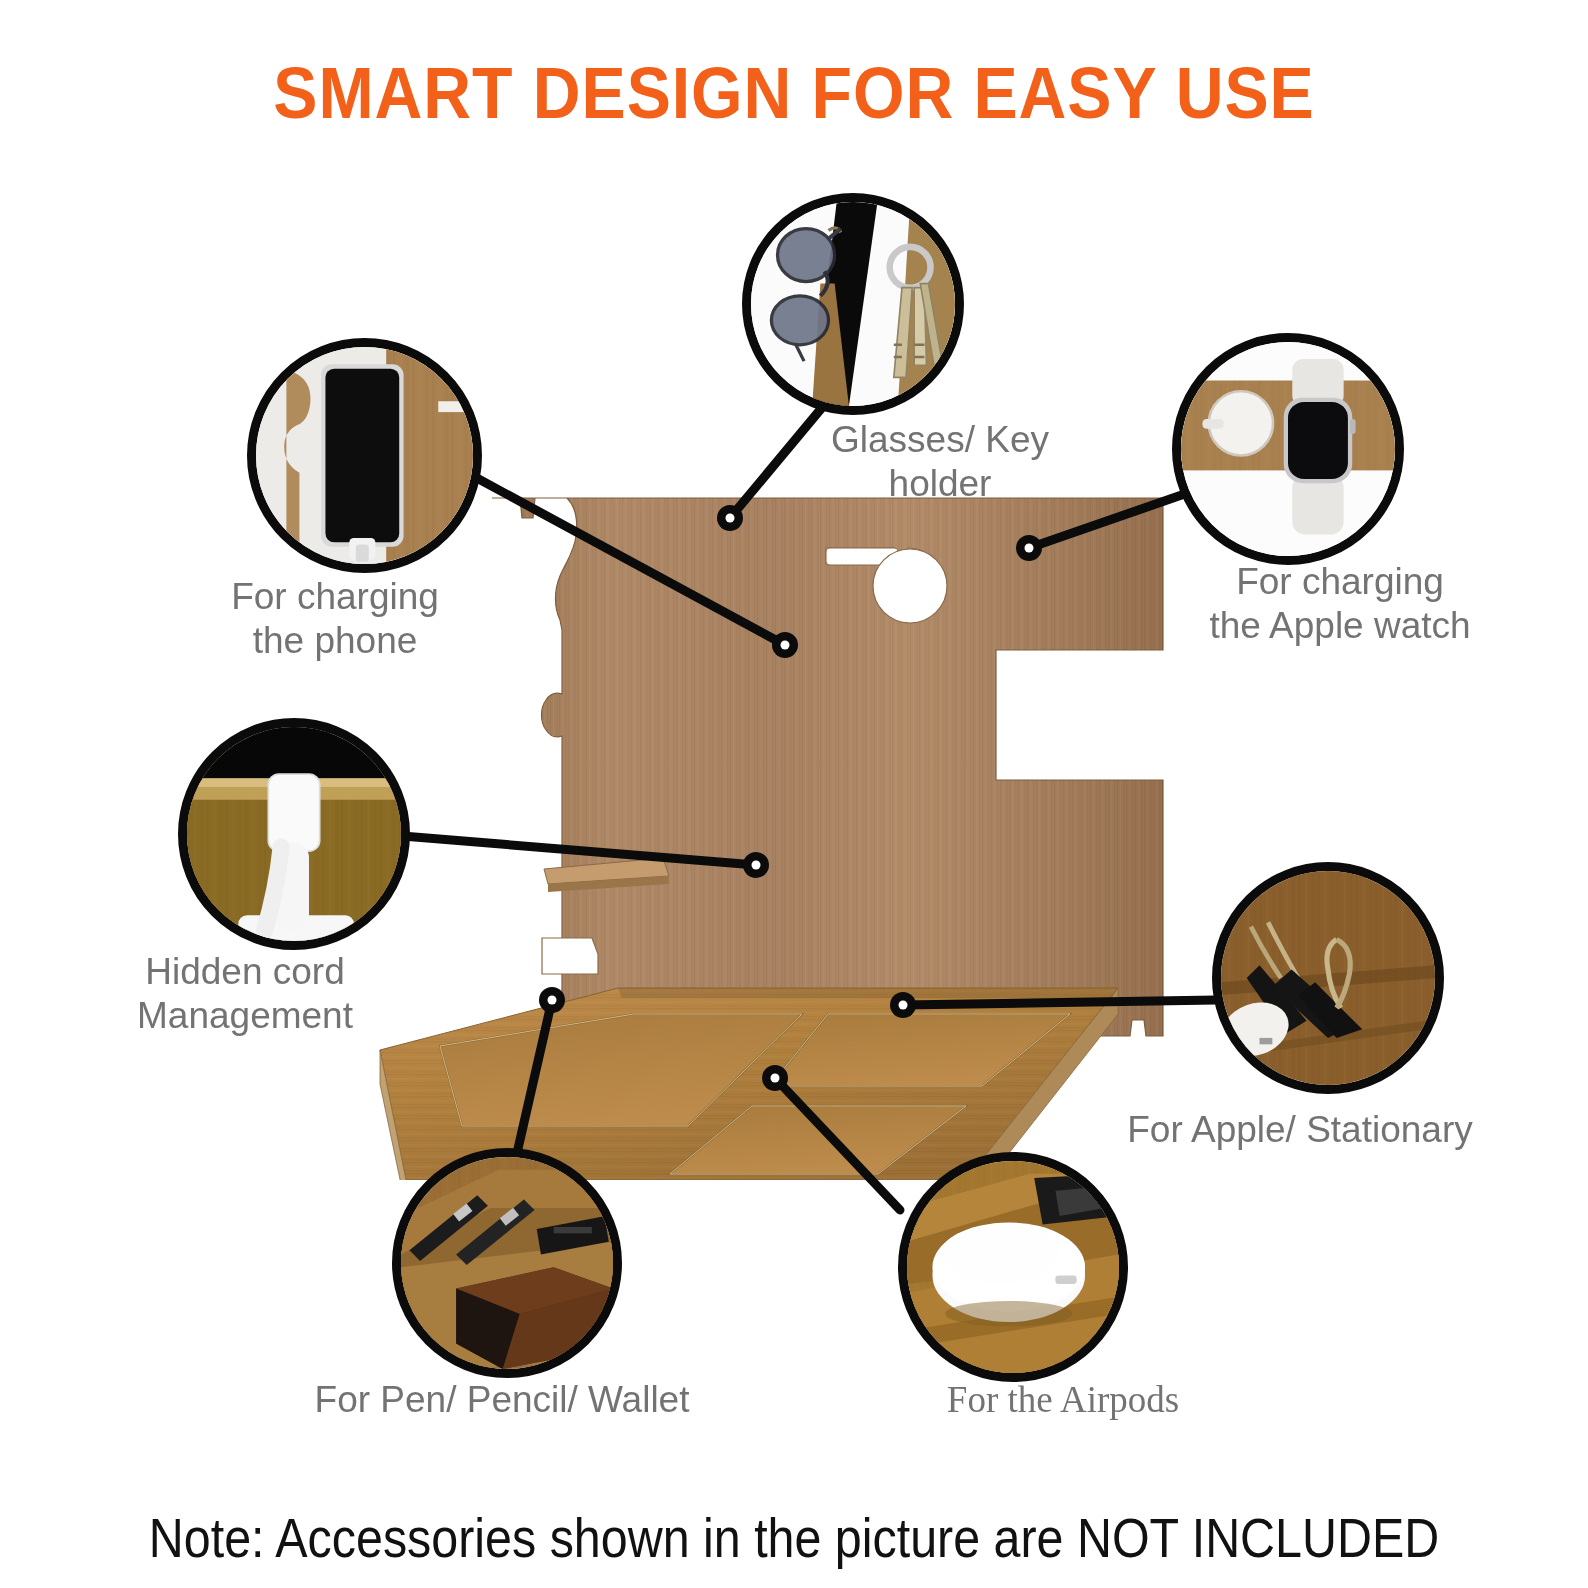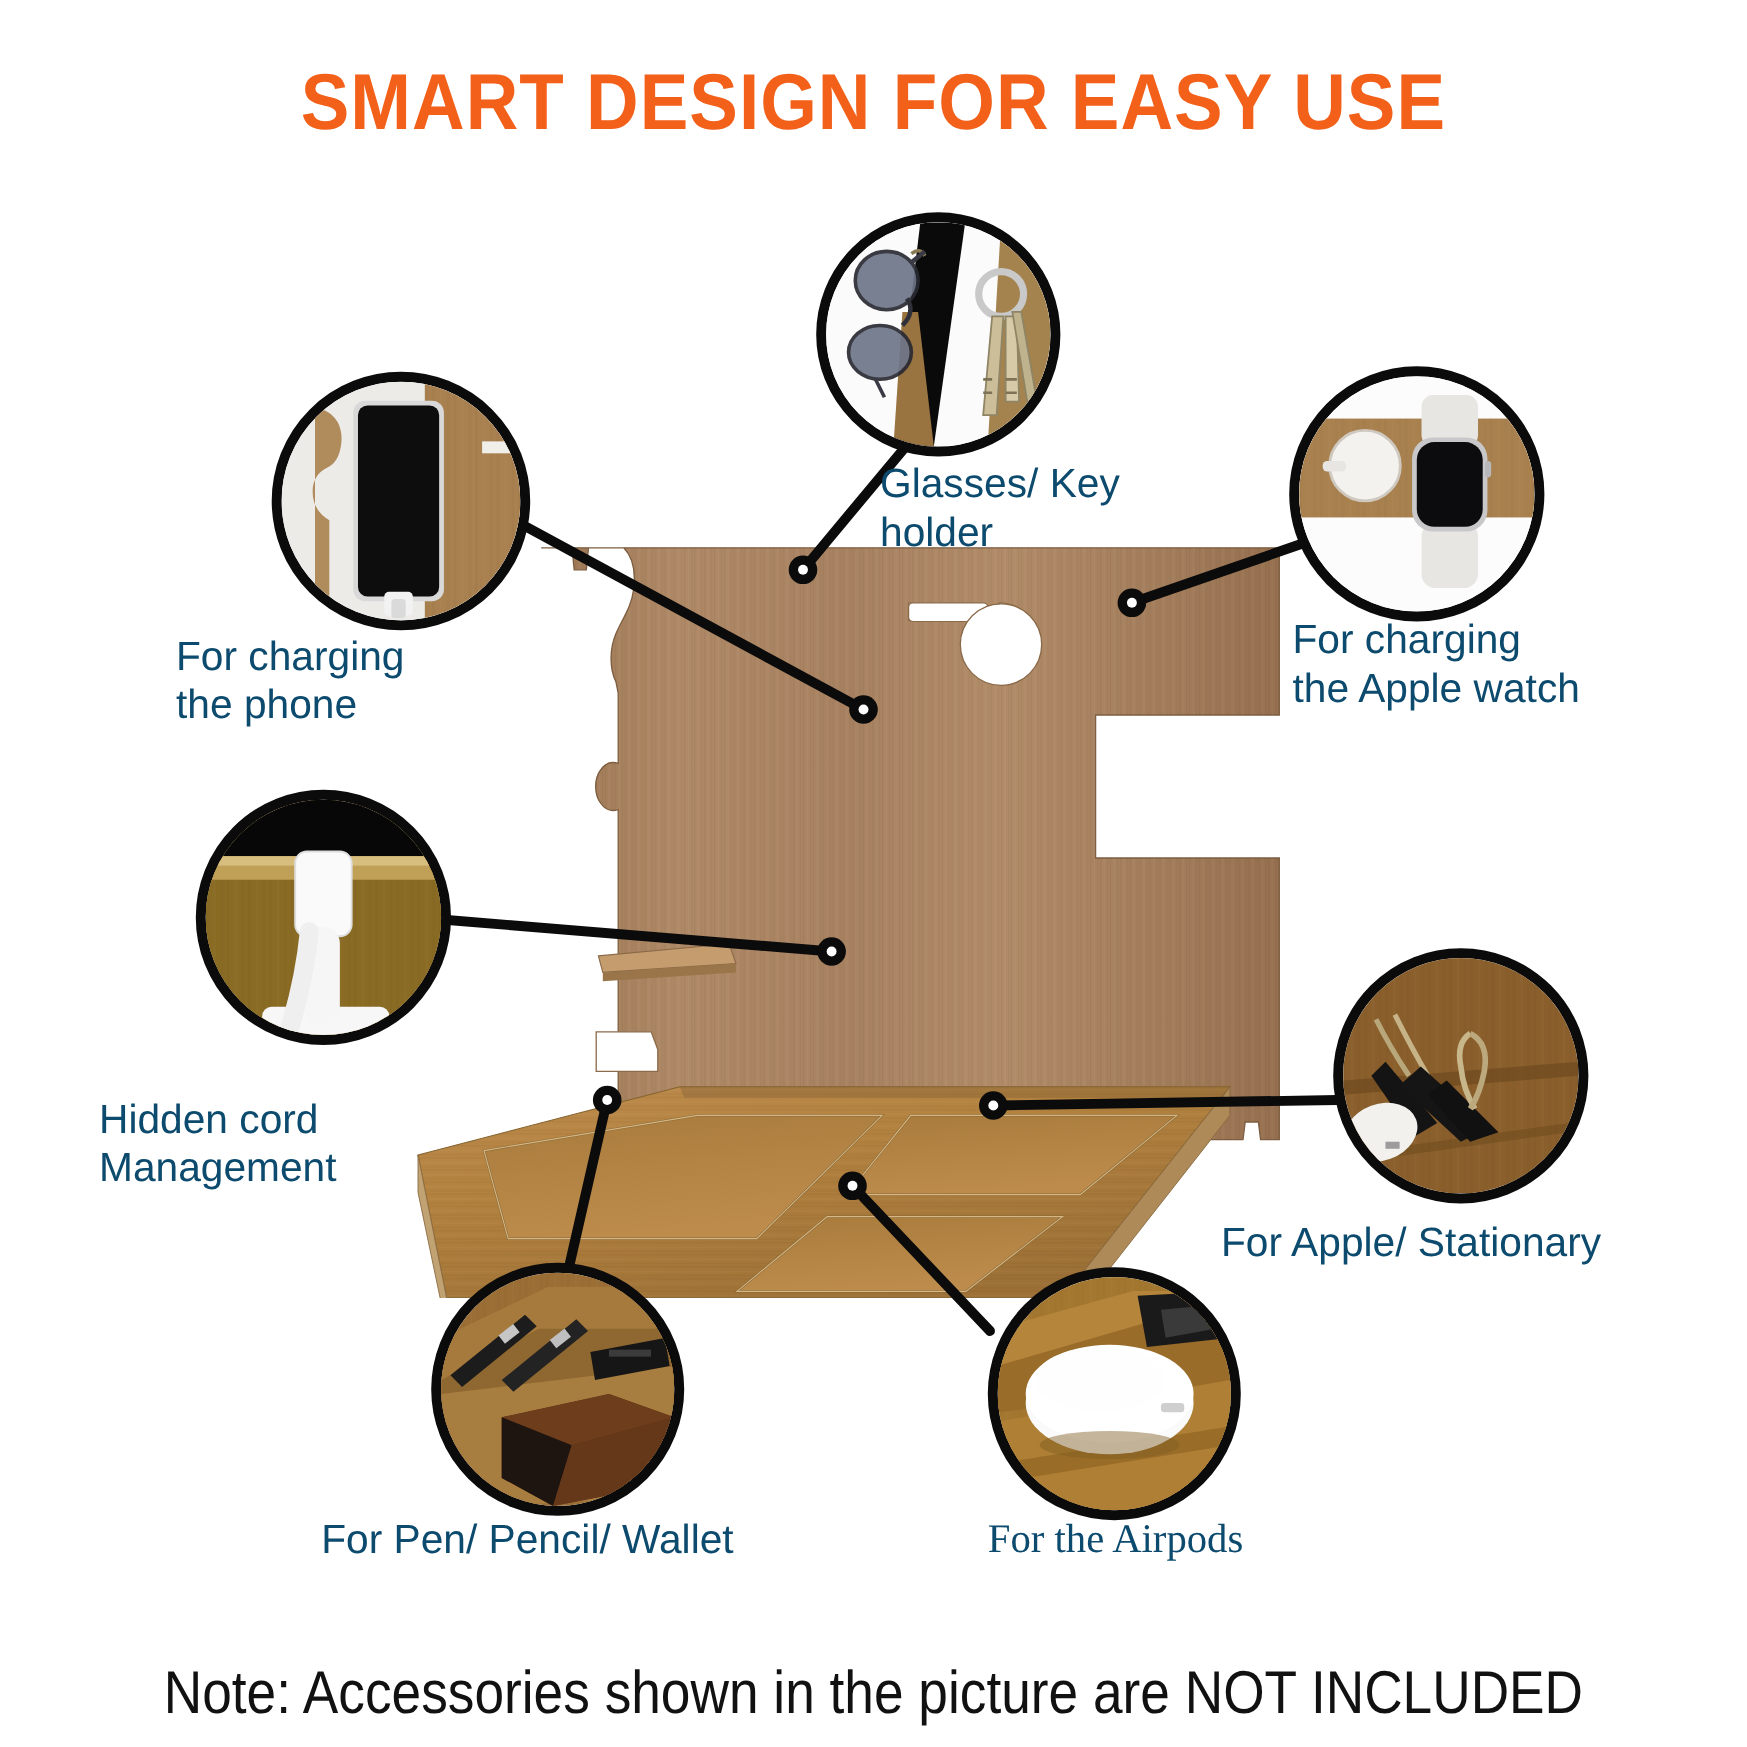--- a/index.html
+++ b/index.html
@@ -62,25 +62,25 @@
     border-radius: 50%;
     border: 9px solid #0b0b0b;
     overflow: hidden;
     background: #ffffff;
   }
   .callout .scene { position: absolute; inset: 0; }
 
   
   .label {
     position: absolute;
-    text-align: left;
+    text-align: center;
     font-family: "Liberation Sans", sans-serif;
     font-size: 37px;
     line-height: 1.18;
-    color: #0c4a6e;
+    color: #737373;
     white-space: pre-line;
   }
 </style>
 </head>
 <body>
 
 <div id="page">
 
   <div id="title">SMART DESIGN FOR EASY USE</div>
 
@@ -340,21 +340,21 @@
       <rect y="24" width="100" height="4" fill="#D8BE7E"></rect>
       <rect y="34" width="100" height="62" fill="#8A6B24"></rect>
       <rect y="34" width="100" height="62" fill="url(#grain)" opacity="0.5"></rect>
       <rect x="24" y="88" width="54" height="12" rx="4" fill="#F7F7F7"></rect>
 
       <rect x="38" y="22" width="24" height="36" rx="5" fill="#FAFAFA" stroke="#DEDEDE" stroke-width="0.8"></rect>
       <rect x="42" y="54" width="15" height="42" rx="7" fill="#F6F6F6"></rect>
       <path d="M44 56 q-2 20 -8 40" stroke="#EFEFEF" stroke-width="8" fill="none" stroke-linecap="round"></path>
     </svg>
   </div>
-  <div class="label" style="left:90px; top:950px; width:310px;margin-top:46px;">Hidden cord
+  <div class="label" style="left:90px; top:950px; width:310px;">Hidden cord
 Management</div>
 
   <div class="callout" style="left:1212px; top:862px; width:232px; height:232px;">
     <svg class="scene" viewBox="0 0 100 100" preserveAspectRatio="xMidYMid slice">
       <rect width="100" height="100" fill="#8A5F2C"></rect>
       <rect width="100" height="100" fill="url(#grain)" opacity="0.55"></rect>
       <path d="M0 52 L100 44 L100 50 L0 58 Z" fill="#6E4A1E" opacity="0.7"></path>
       <path d="M10 82 L96 70 L96 74 L10 86 Z" fill="#6E4A1E" opacity="0.55"></path>
 
       <path d="M18 44 L40 70 L30 76 L12 50 Z" fill="#141414"></path>

